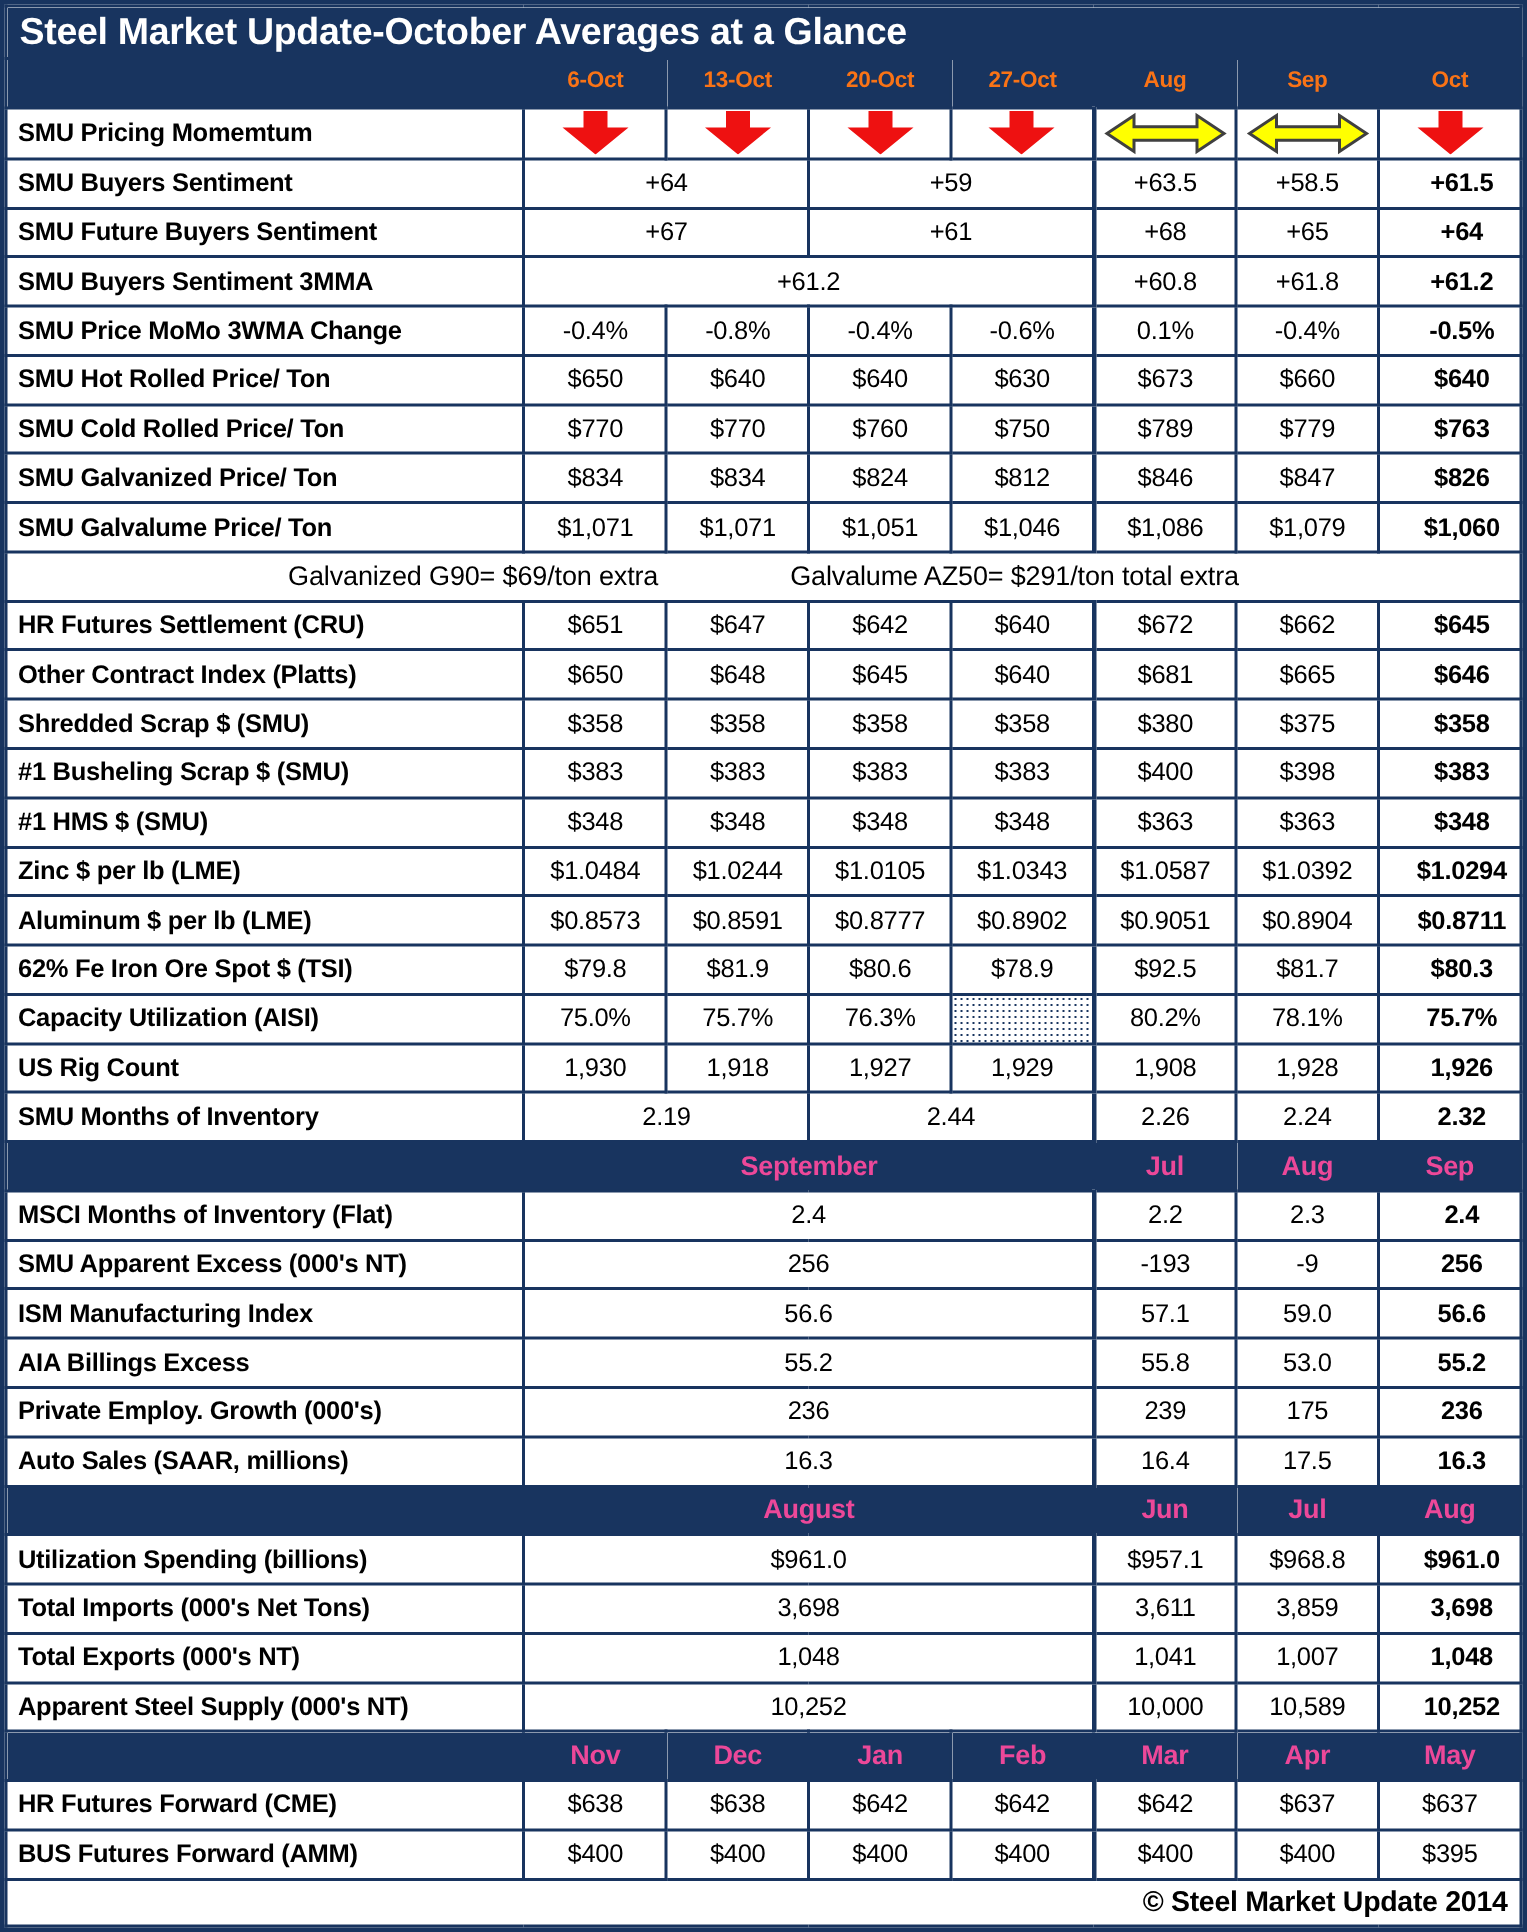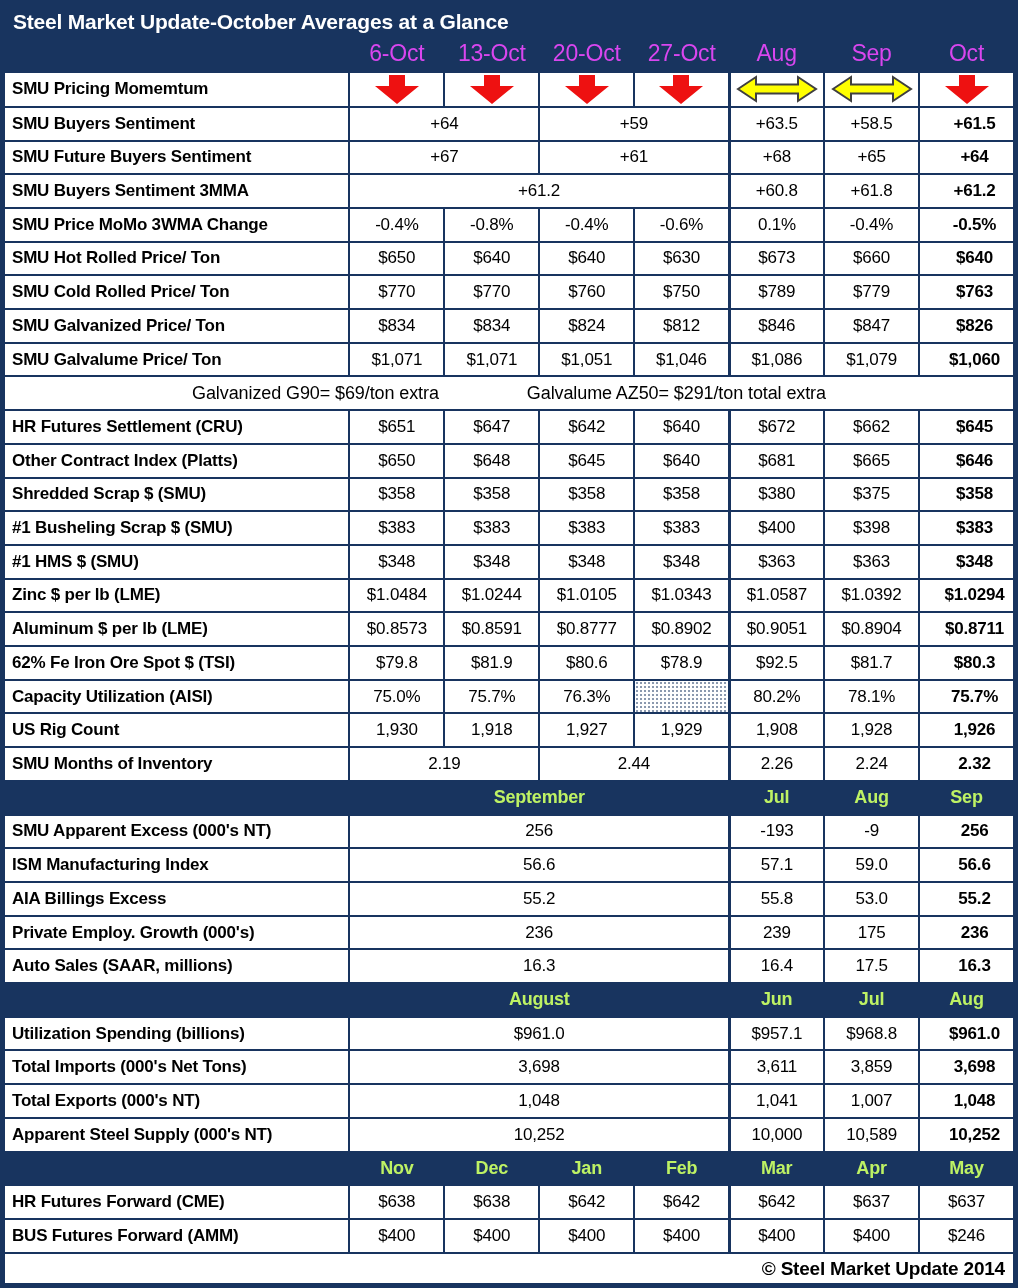--- a/index.html
+++ b/index.html
@@ -15,31 +15,31 @@
   .c-label { width:34.2%; }
   .c-data  { width:9.4%; }
   td, th {
     border:2px solid var(--navy);
     padding:0; text-align:center; vertical-align:middle;
     font-size:17px; color:#000; white-space:nowrap; overflow:hidden;
     height:29px; letter-spacing:-0.2px;
   }
   tr.title-row td {
     background:var(--navy); border-color:var(--navy);
-    color:#fff; font-weight:bold; font-size:21px;
+    color:#fff; font-weight:bold; font-size:25px;
     text-align:left; padding-left:8px; height:33px;
   }
   tr.colheads th {
     background:var(--navy); border-color:var(--navy);
-    color:#d946ef; font-weight:normal; font-size:23px; height:27px;
+    color:#f97316; font-weight:bold; font-size:15px; height:27px;
     vertical-align:middle; padding-bottom:4px;
   }
   tbody tr.subheader td {
     background:var(--navy); border-color:var(--navy);
-    color:#bef264; font-weight:bold; font-size:18px;
+    color:#ec4899; font-weight:bold; font-size:18px;
   }
   td.label {
     text-align:left; padding-left:7px; font-weight:bold; font-size:17px;
   }
   td.bold { font-weight:bold;padding-left:16px; }
   td.gsep { border-left-width:3px; }
   td.hatch {
     background-color:#fff;
     background-image:radial-gradient(circle, var(--navy) 24%, transparent 26%);
     background-size:4px 4px;
@@ -293,20 +293,27 @@
           <td colspan="1" class="bold">2.32</td>
         </tr>
         <tr class="subheader">
           <td colspan="1"></td>
           <td colspan="4">September</td>
           <td colspan="1">Jul</td>
           <td colspan="1">Aug</td>
           <td colspan="1">Sep</td>
         </tr>
         <tr>
+          <td class="label">MSCI Months of Inventory (Flat)</td>
+          <td colspan="4">2.4</td>
+          <td colspan="1" class="gsep">2.2</td>
+          <td colspan="1">2.3</td>
+          <td colspan="1" class="bold">2.4</td>
+        </tr>
+        <tr>
           <td class="label">SMU Apparent Excess (000's NT)</td>
           <td colspan="4">256</td>
           <td colspan="1" class="gsep">-193</td>
           <td colspan="1">-9</td>
           <td colspan="1" class="bold">256</td>
         </tr>
         <tr>
           <td class="label">ISM Manufacturing Index</td>
           <td colspan="4">56.6</td>
           <td colspan="1" class="gsep">57.1</td>
@@ -390,21 +397,21 @@
           <td colspan="1">$637</td>
         </tr>
         <tr>
           <td class="label">BUS Futures Forward (AMM)</td>
           <td colspan="1">$400</td>
           <td colspan="1">$400</td>
           <td colspan="1">$400</td>
           <td colspan="1">$400</td>
           <td colspan="1" class="gsep">$400</td>
           <td colspan="1">$400</td>
-          <td colspan="1">$246</td>
+          <td colspan="1">$395</td>
         </tr>
       </tbody>
     <tfoot>
       <tr class="footer-row">
         <td colspan="8">© Steel Market Update 2014</td>
       </tr>
     </tfoot>
   </table>
 </div>
 

